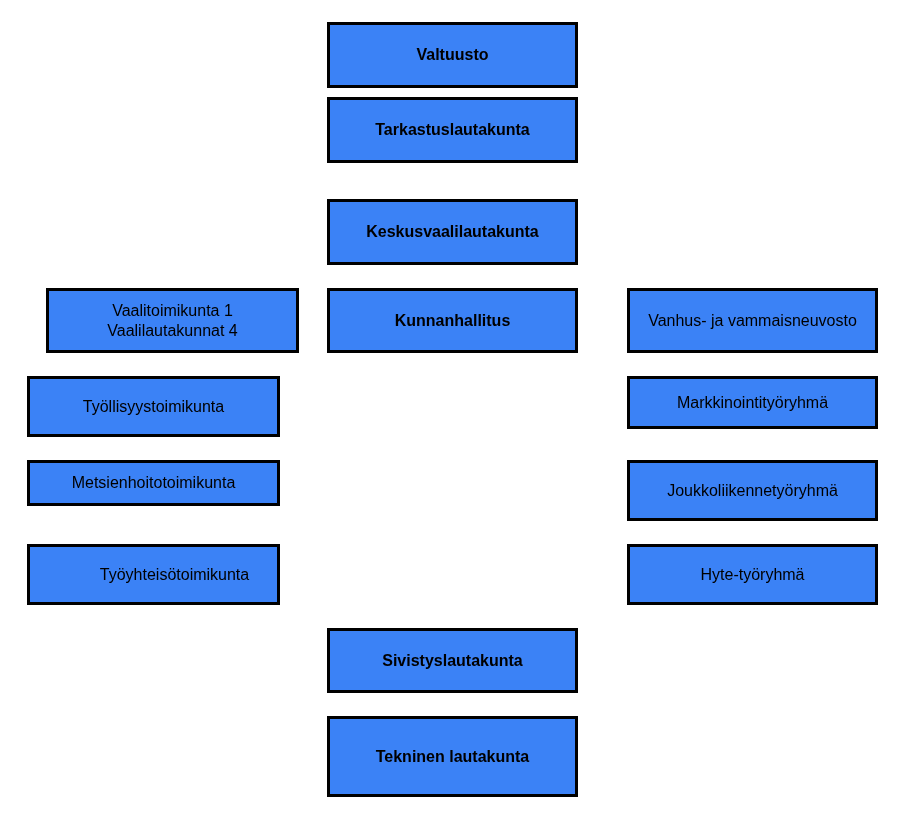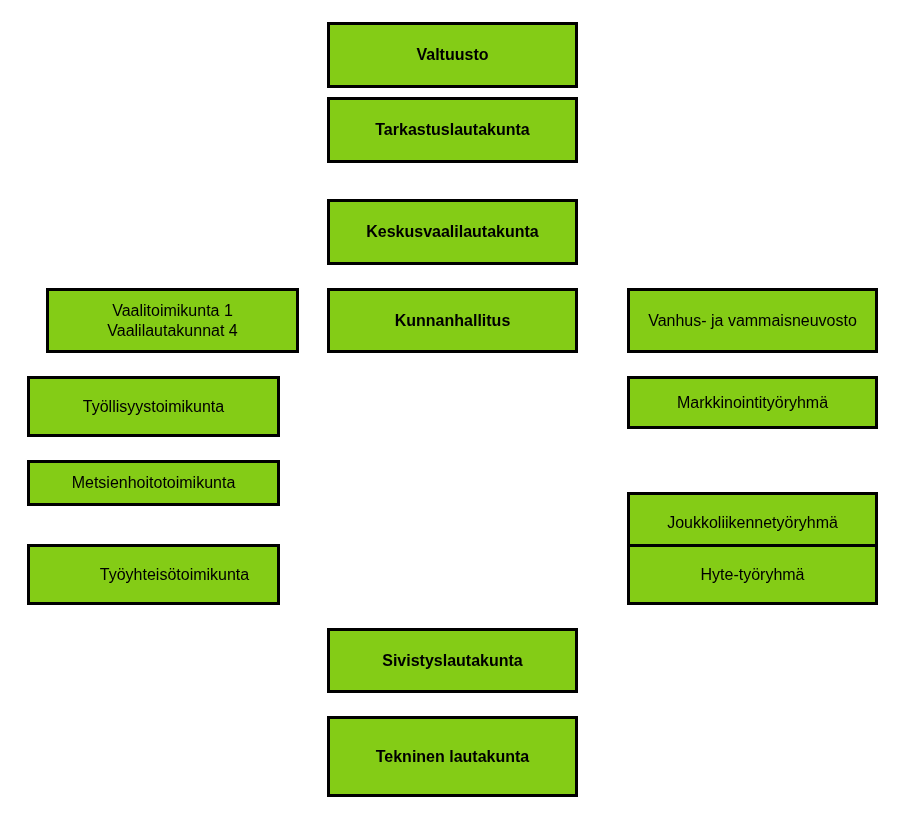--- a/index.html
+++ b/index.html
@@ -13,21 +13,21 @@
     height: 826px;
     background: #ffffff;
     font-family: "Liberation Sans", "DejaVu Sans", sans-serif;
     color: #000000;
     overflow: hidden;
   }
   .box {
     position: absolute;
     box-sizing: border-box;
     border: 3px solid #000000;
-    background: #84cc16;
+    background: #3b82f6;
     display: flex;
     align-items: center;
     justify-content: center;
     text-align: center;
     font-size: 16px;
     line-height: 1.2;
   }
   .box .label {
     white-space: pre-line;
     padding: 0 6px;
@@ -46,21 +46,21 @@
 
   
   .l0 { top: 288px; height: 65px; margin-left: 19px; }
   .l1 { top: 376px; height: 61px; }
   .l2 { top: 460px; height: 46px; }
   .l3 { top: 544px; height: 61px; padding-left: 42px; }
 
   
   .r0 { top: 288px; height: 65px; }
   .r1 { top: 376px; height: 53px; }
-  .r2 { top: 460px; height: 61px; margin-top: 32px; }
+  .r2 { top: 460px; height: 61px; }
   .r3 { top: 544px; height: 61px; }
   .r4 { top: 628px; height: 65px; }
 </style>
 </head>
 <body>
 
 <div class="canvas">
 
   <div class="box center c0">
     <span class="label">Valtuusto</span>

